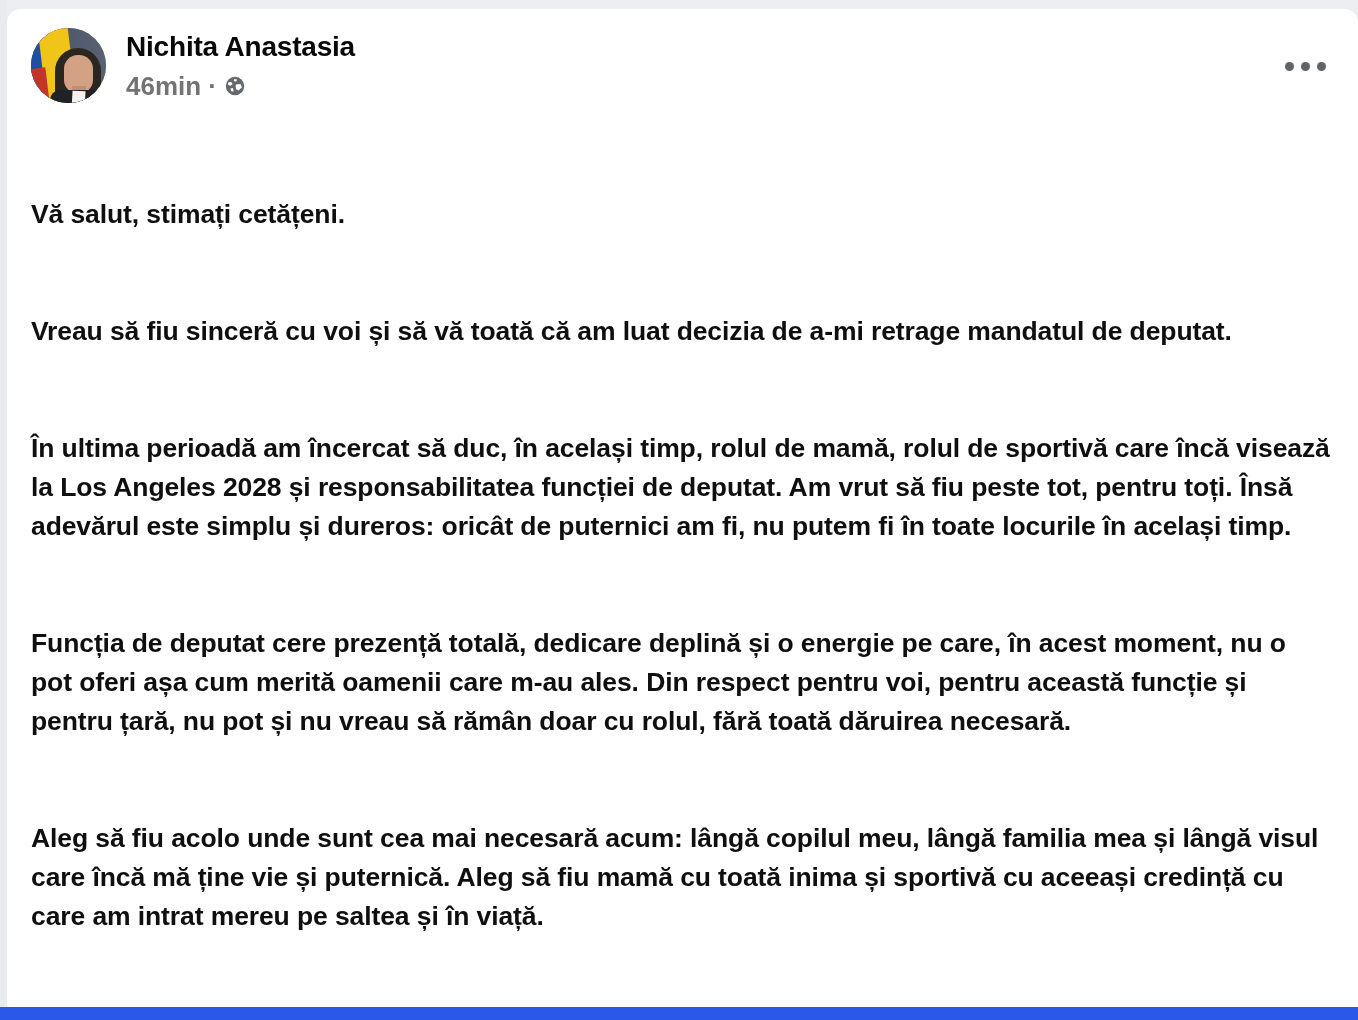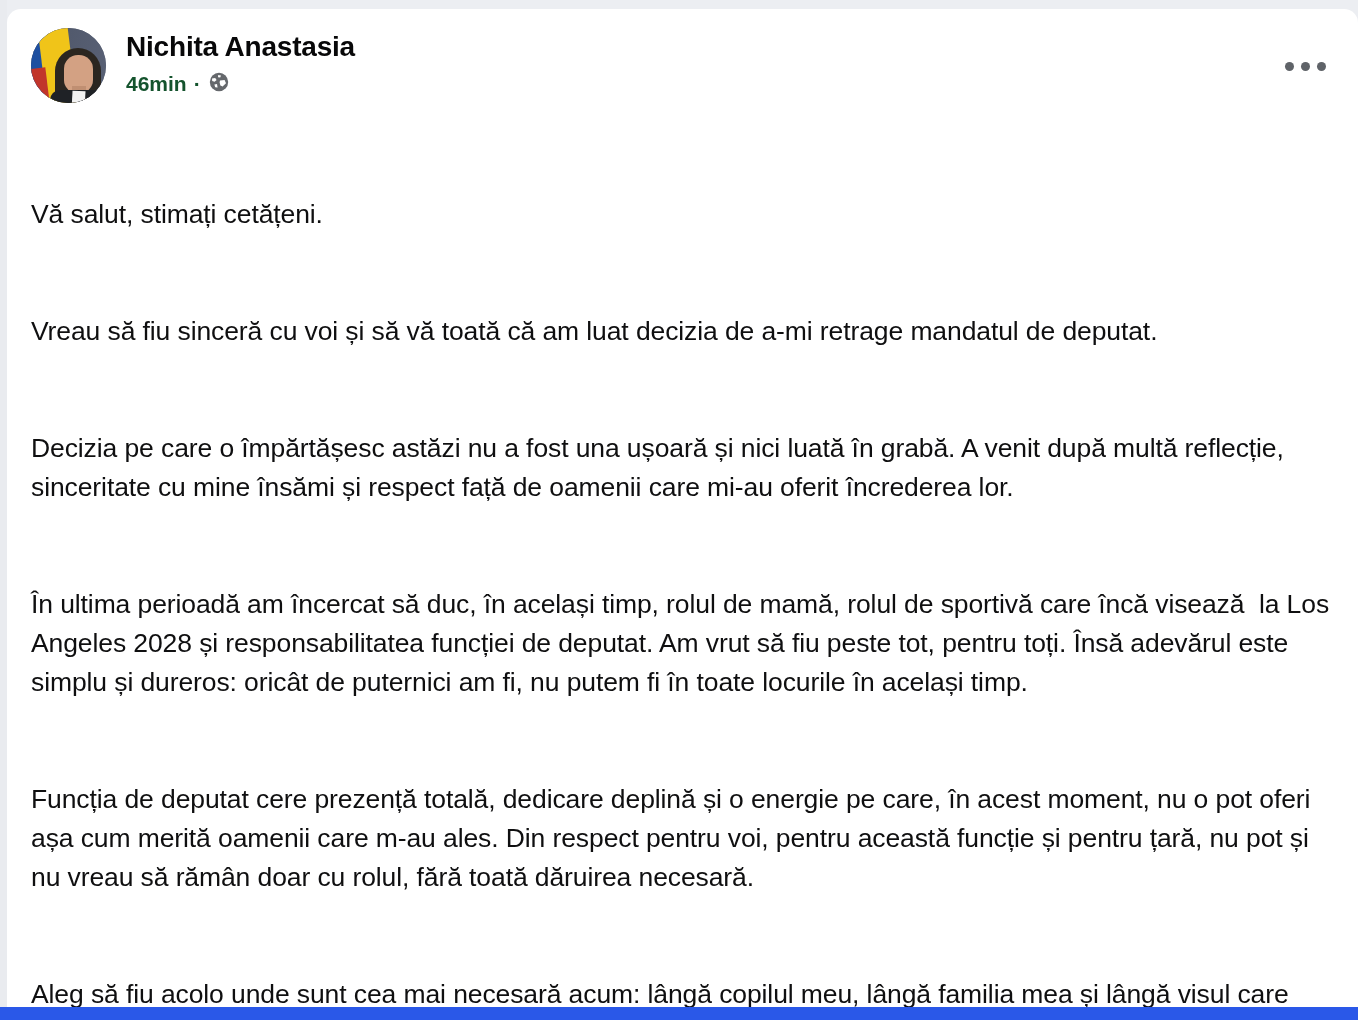--- a/index.html
+++ b/index.html
@@ -144,23 +144,24 @@
   }
   .author-name {
     font-size: 28px;
     font-weight: bold;
     color: #080809;
     line-height: 1.2;
     letter-spacing: -0.2px;
   }
   .meta-row {
     display: flex;
+    align-items: center;
     margin-top: 7px;
-    color: #14532d;
-    font-size: 21px;
+    color: #737373;
+    font-size: 26px;
     line-height: 1.2;
   }
   .meta-time { font-weight: bold; }
   .meta-dot { margin: 0 7px; font-weight: bold; }
   .globe-icon {
     display: inline-flex;
     width: 22px;
     height: 22px;
   }
 
@@ -189,20 +190,21 @@
     padding: 14px 24px 0 24px;
     color: #0f0f10;
     font-size: 26.5px;
     line-height: 39px;
     letter-spacing: -0.1px;
     white-space: pre-wrap;
     word-break: normal;
   }
   .post-body p {
     margin: 0;
+    font-weight: bold;
   }
 </style>
 </head>
 <body>
 
 <div class="viewport">
 
   <div class="left-gutter"></div>
 
   <div class="post-card">
@@ -242,21 +244,20 @@
         <i></i>
         <i></i>
         <i></i>
       </div>
 
     </div>
 
     <div class="post-body">
       <p>Vă salut, stimați cetățeni.</p>
       <p>Vreau să fiu sinceră cu voi și să vă toată că am luat decizia de a-mi retrage mandatul de deputat.</p>
-      <p>Decizia pe care o împărtășesc astăzi nu a fost una ușoară și nici luată în grabă. A venit după multă reflecție, sinceritate cu mine însămi și respect față de oamenii care mi-au oferit încrederea lor.</p>
       <p>În ultima perioadă am încercat să duc, în același timp, rolul de mamă, rolul de sportivă care încă visează  la Los Angeles 2028 și responsabilitatea funcției de deputat. Am vrut să fiu peste tot, pentru toți. Însă adevărul este simplu și dureros: oricât de puternici am fi, nu putem fi în toate locurile în același timp.</p>
       <p>Funcția de deputat cere prezență totală, dedicare deplină și o energie pe care, în acest moment, nu o pot oferi așa cum merită oamenii care m-au ales. Din respect pentru voi, pentru această funcție și pentru țară, nu pot și nu vreau să rămân doar cu rolul, fără toată dăruirea necesară.</p>
       <p>Aleg să fiu acolo unde sunt cea mai necesară acum: lângă copilul meu, lângă familia mea și lângă visul care încă mă ține vie și puternică. Aleg să fiu mamă cu toată inima și sportivă cu aceeași credință cu care am intrat mereu pe saltea și în viață.</p>
       
       
       
       
     </div>
 
   </div>

